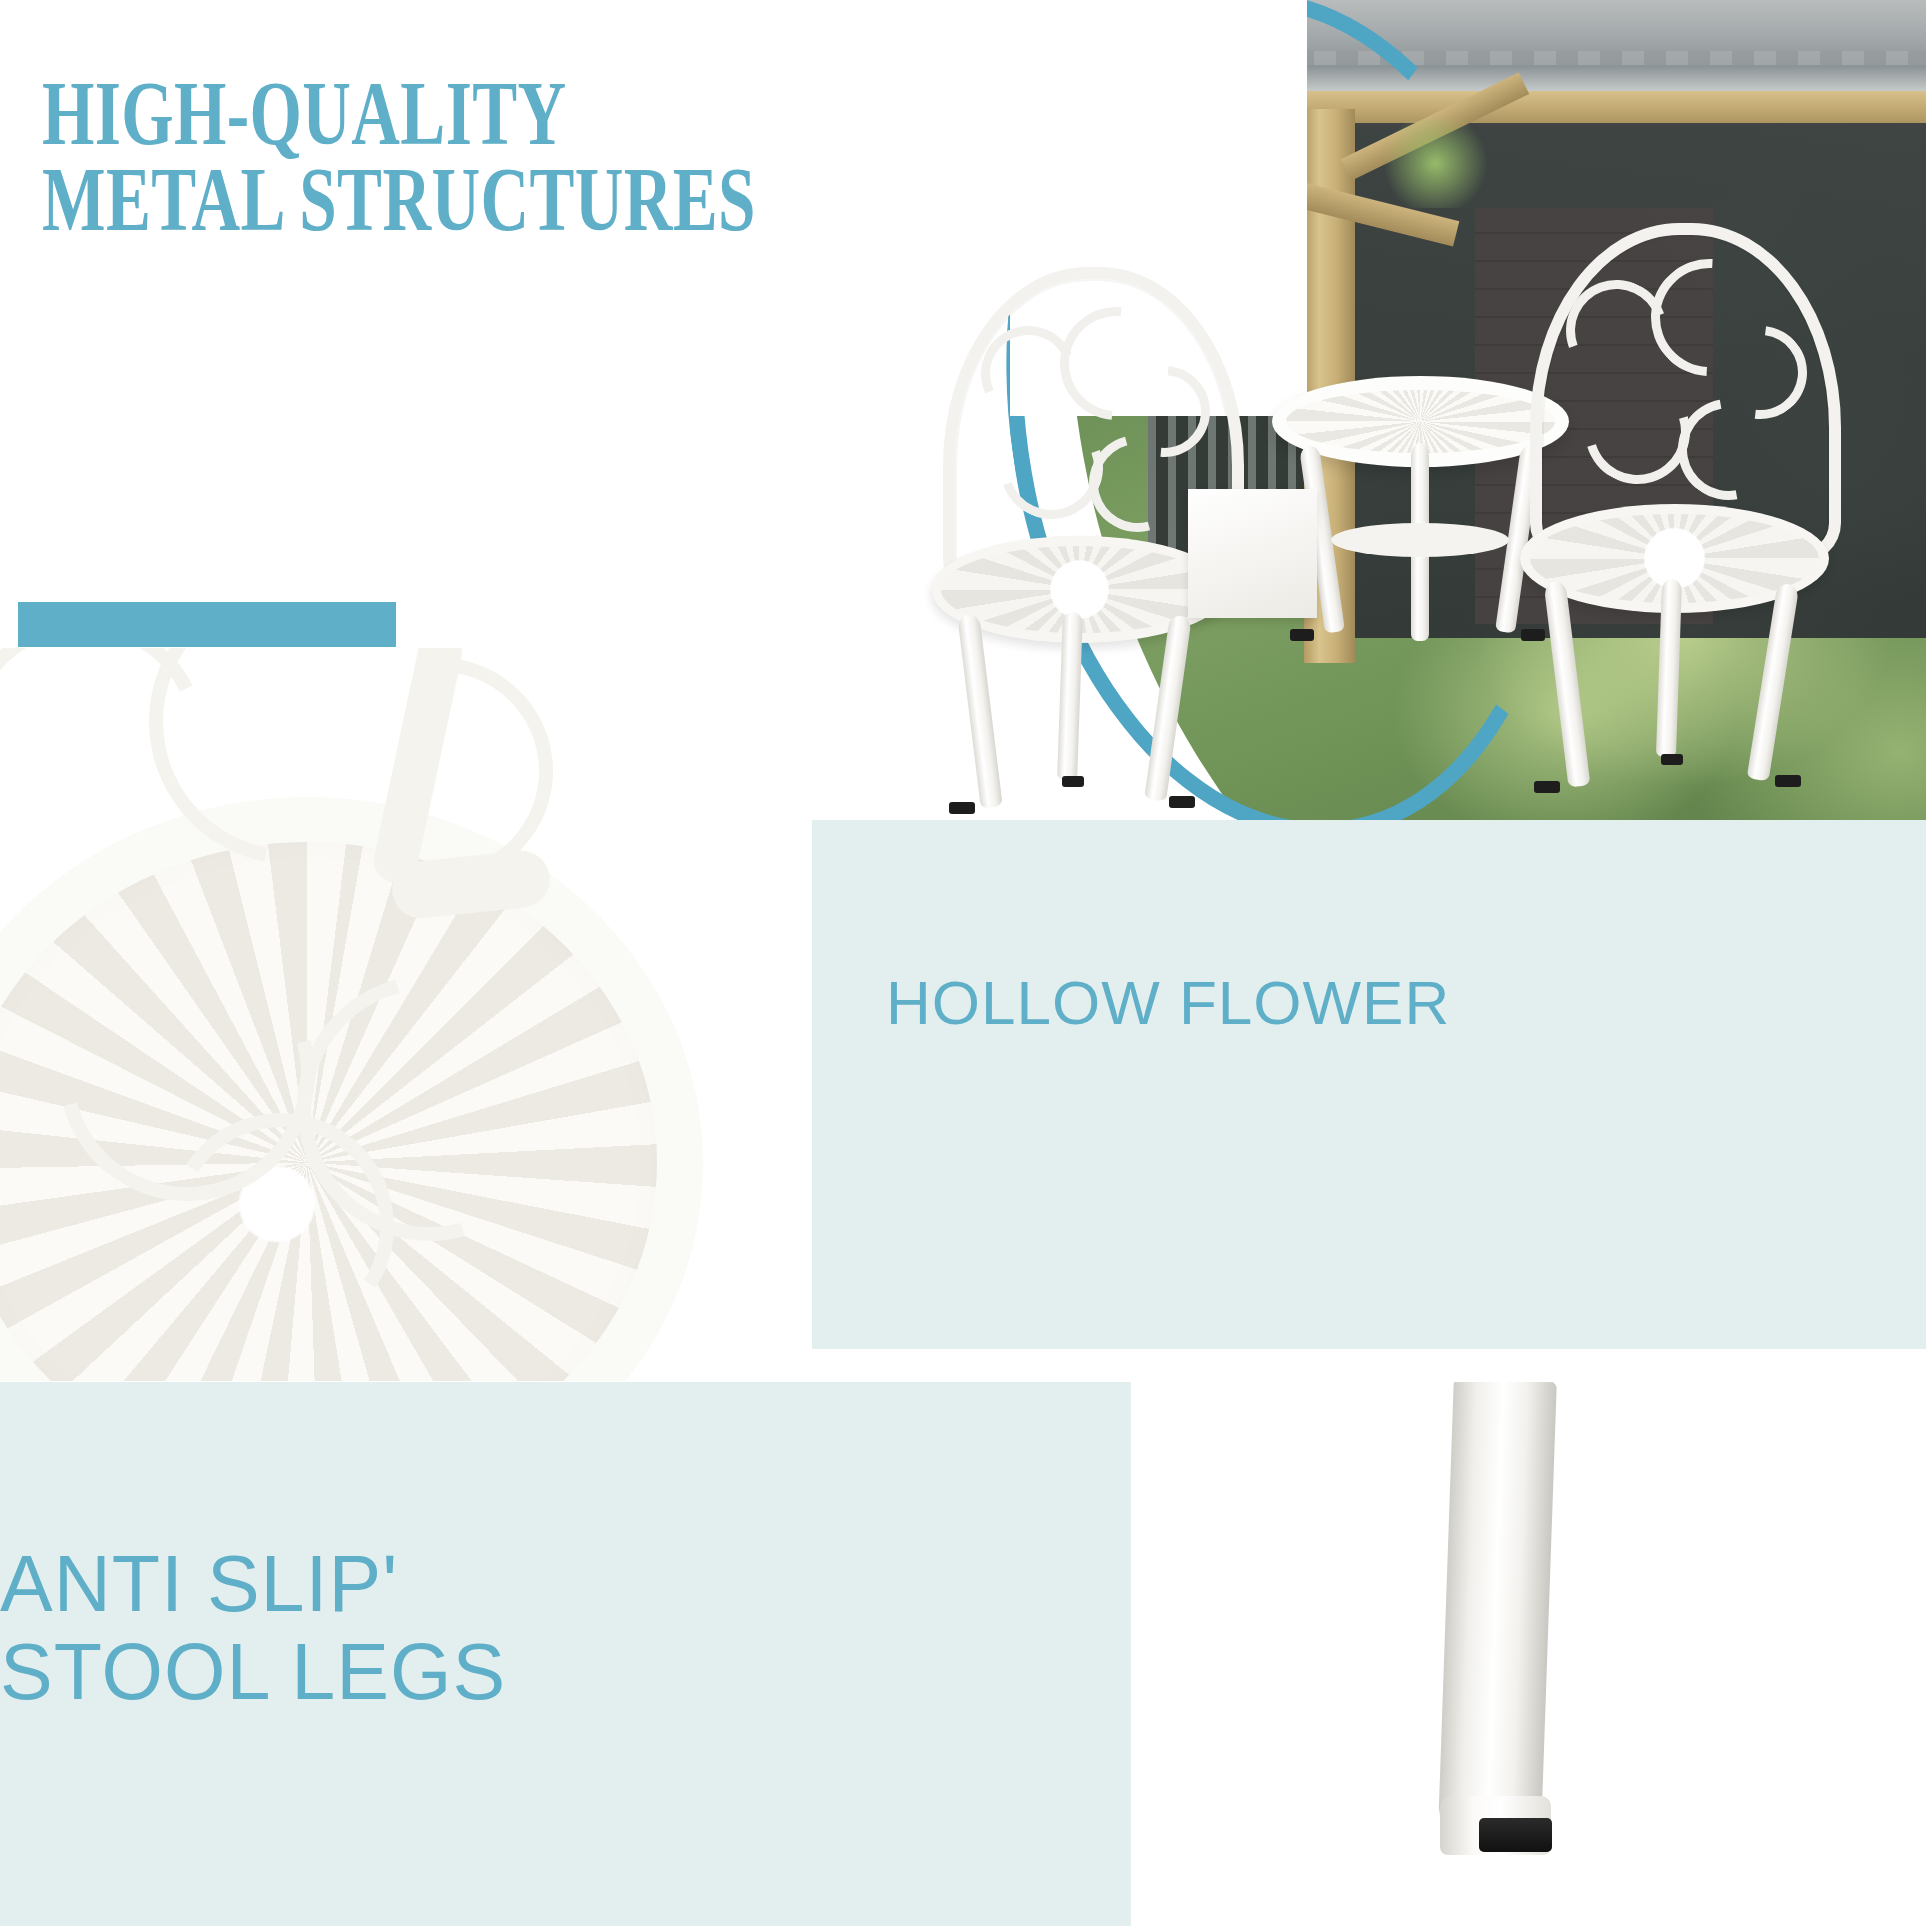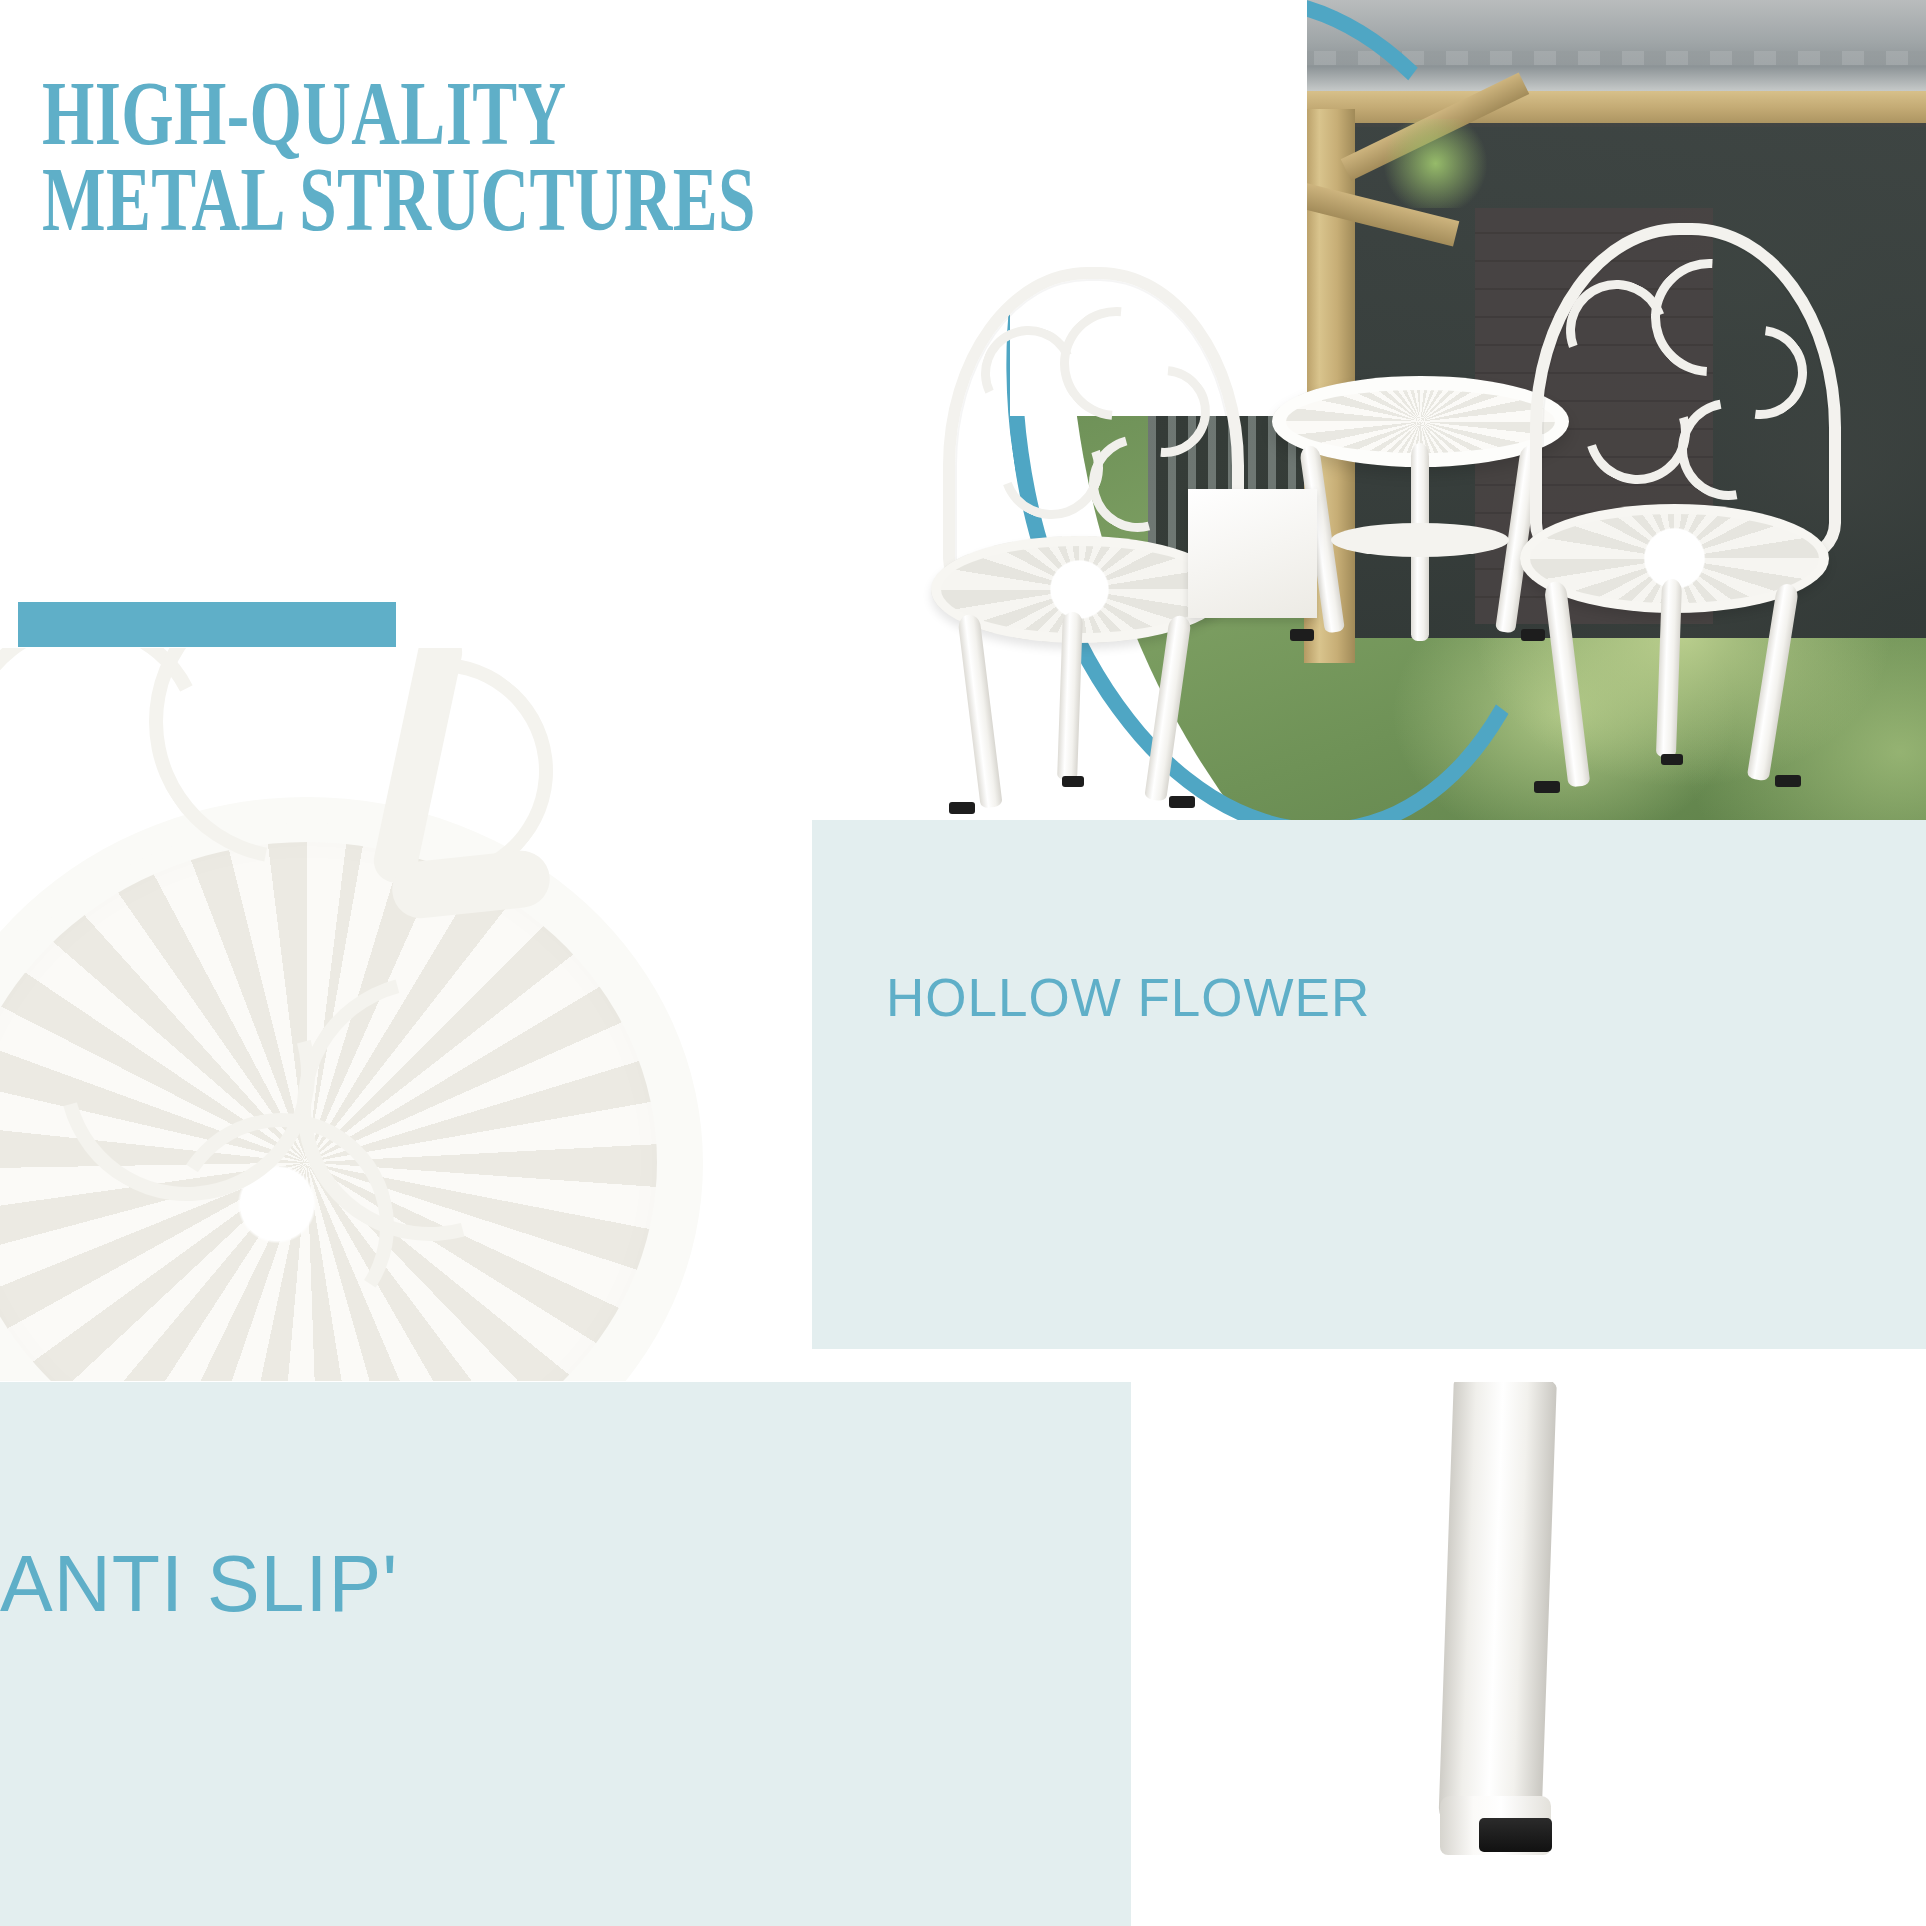--- a/index.html
+++ b/index.html
@@ -255,28 +255,29 @@
     <div class="macro-scroll" style="left:-40px;top:-30px;width:218px;height:218px;transform:rotate(18deg);"></div>
     <div class="macro-scroll" style="left:149px;top:-69px;width:257px;height:257px;transform:rotate(-34deg);"></div>
     <div class="macro-scroll" style="left:327px;top:10px;width:198px;height:198px;transform:rotate(128deg);"></div>
     <div class="macro-arm" style="left:396px;top:-20px;width:44px;height:257px;transform:rotate(12deg);"></div>
     <div class="macro-arm" style="left:392px;top:208px;width:158px;height:57px;transform:rotate(-6deg);"></div>
     <div class="macro-scroll" style="left:59px;top:297px;width:228px;height:228px;transform:rotate(210deg);"></div>
     <div class="macro-scroll" style="left:297px;top:327px;width:238px;height:238px;transform:rotate(300deg);"></div>
     <div class="macro-scroll" style="left:168px;top:465px;width:198px;height:198px;transform:rotate(78deg);"></div>
   </div>
 
-  <div class="head-sans" style="left:886px;top:968px;font-size:53px;text-align:right;">
+  <div class="head-sans" style="left:886px;top:968px;font-size:62px;text-align:right;">
     <span class="ln">HOLLOW FLOWER</span>
   </div>
 
   <div class="panel" style="left:0;top:1382px;width:1131px;height:545px;"></div>
 
   <div class="head-sans" style="left:0;top:1540px;width:1131px;font-size:79px;text-align:left;">
     <span class="ln">ANTI SLIP'</span>
+    <span class="ln">STOOL LEGS</span>
   </div>
 
   <div class="legshot">
     <div class="big-leg"></div>
     <div class="ferrule"></div>
     <div class="blackfoot"></div>
   </div>
 
 </div>
 

